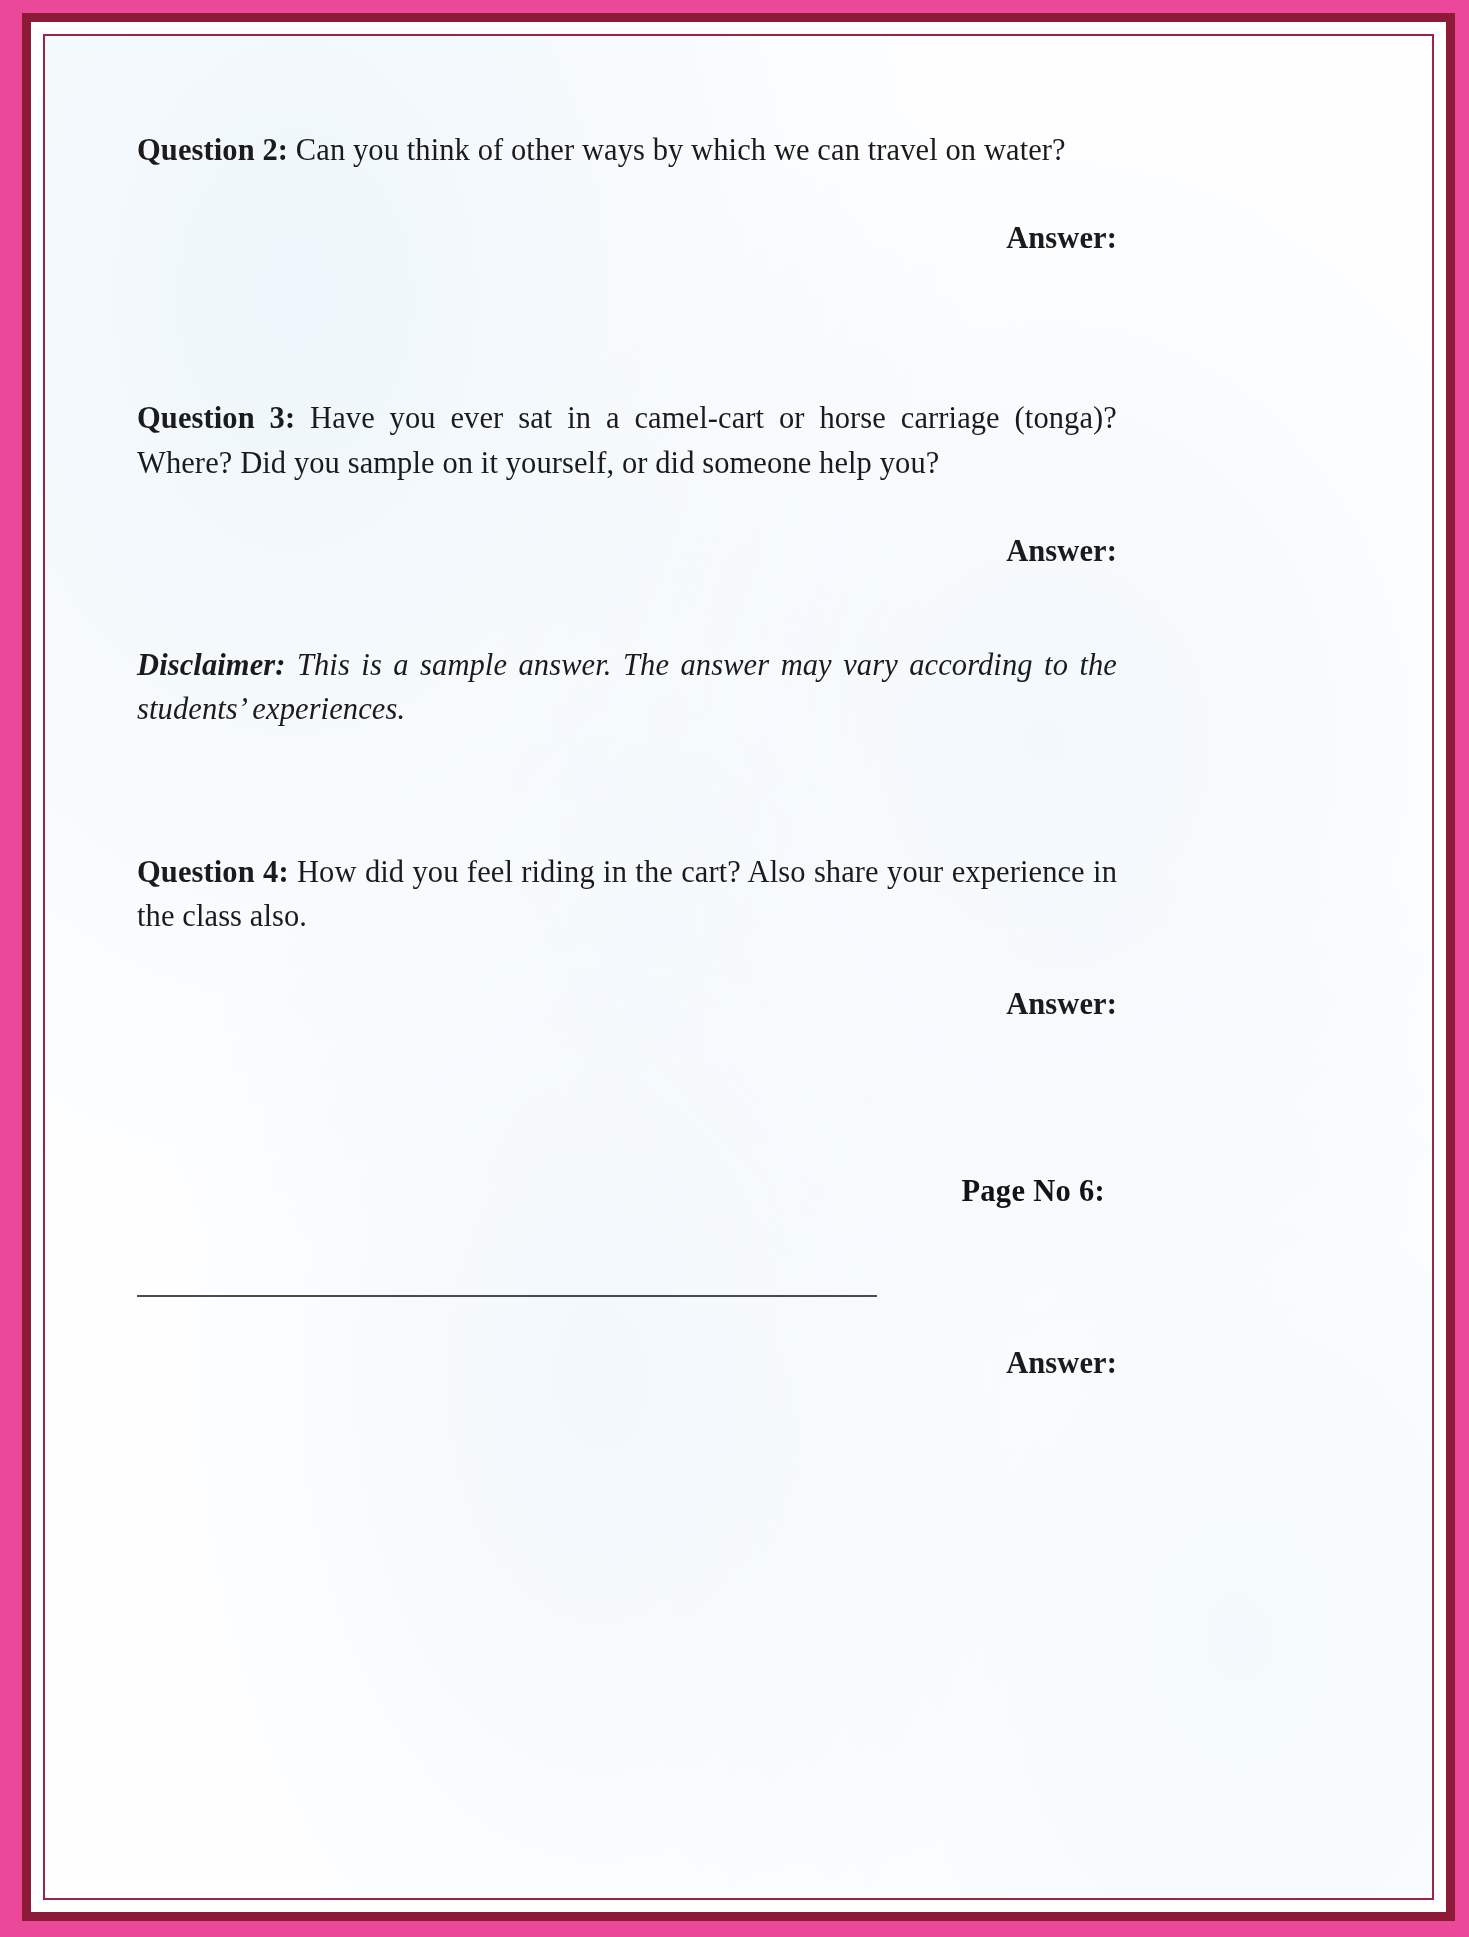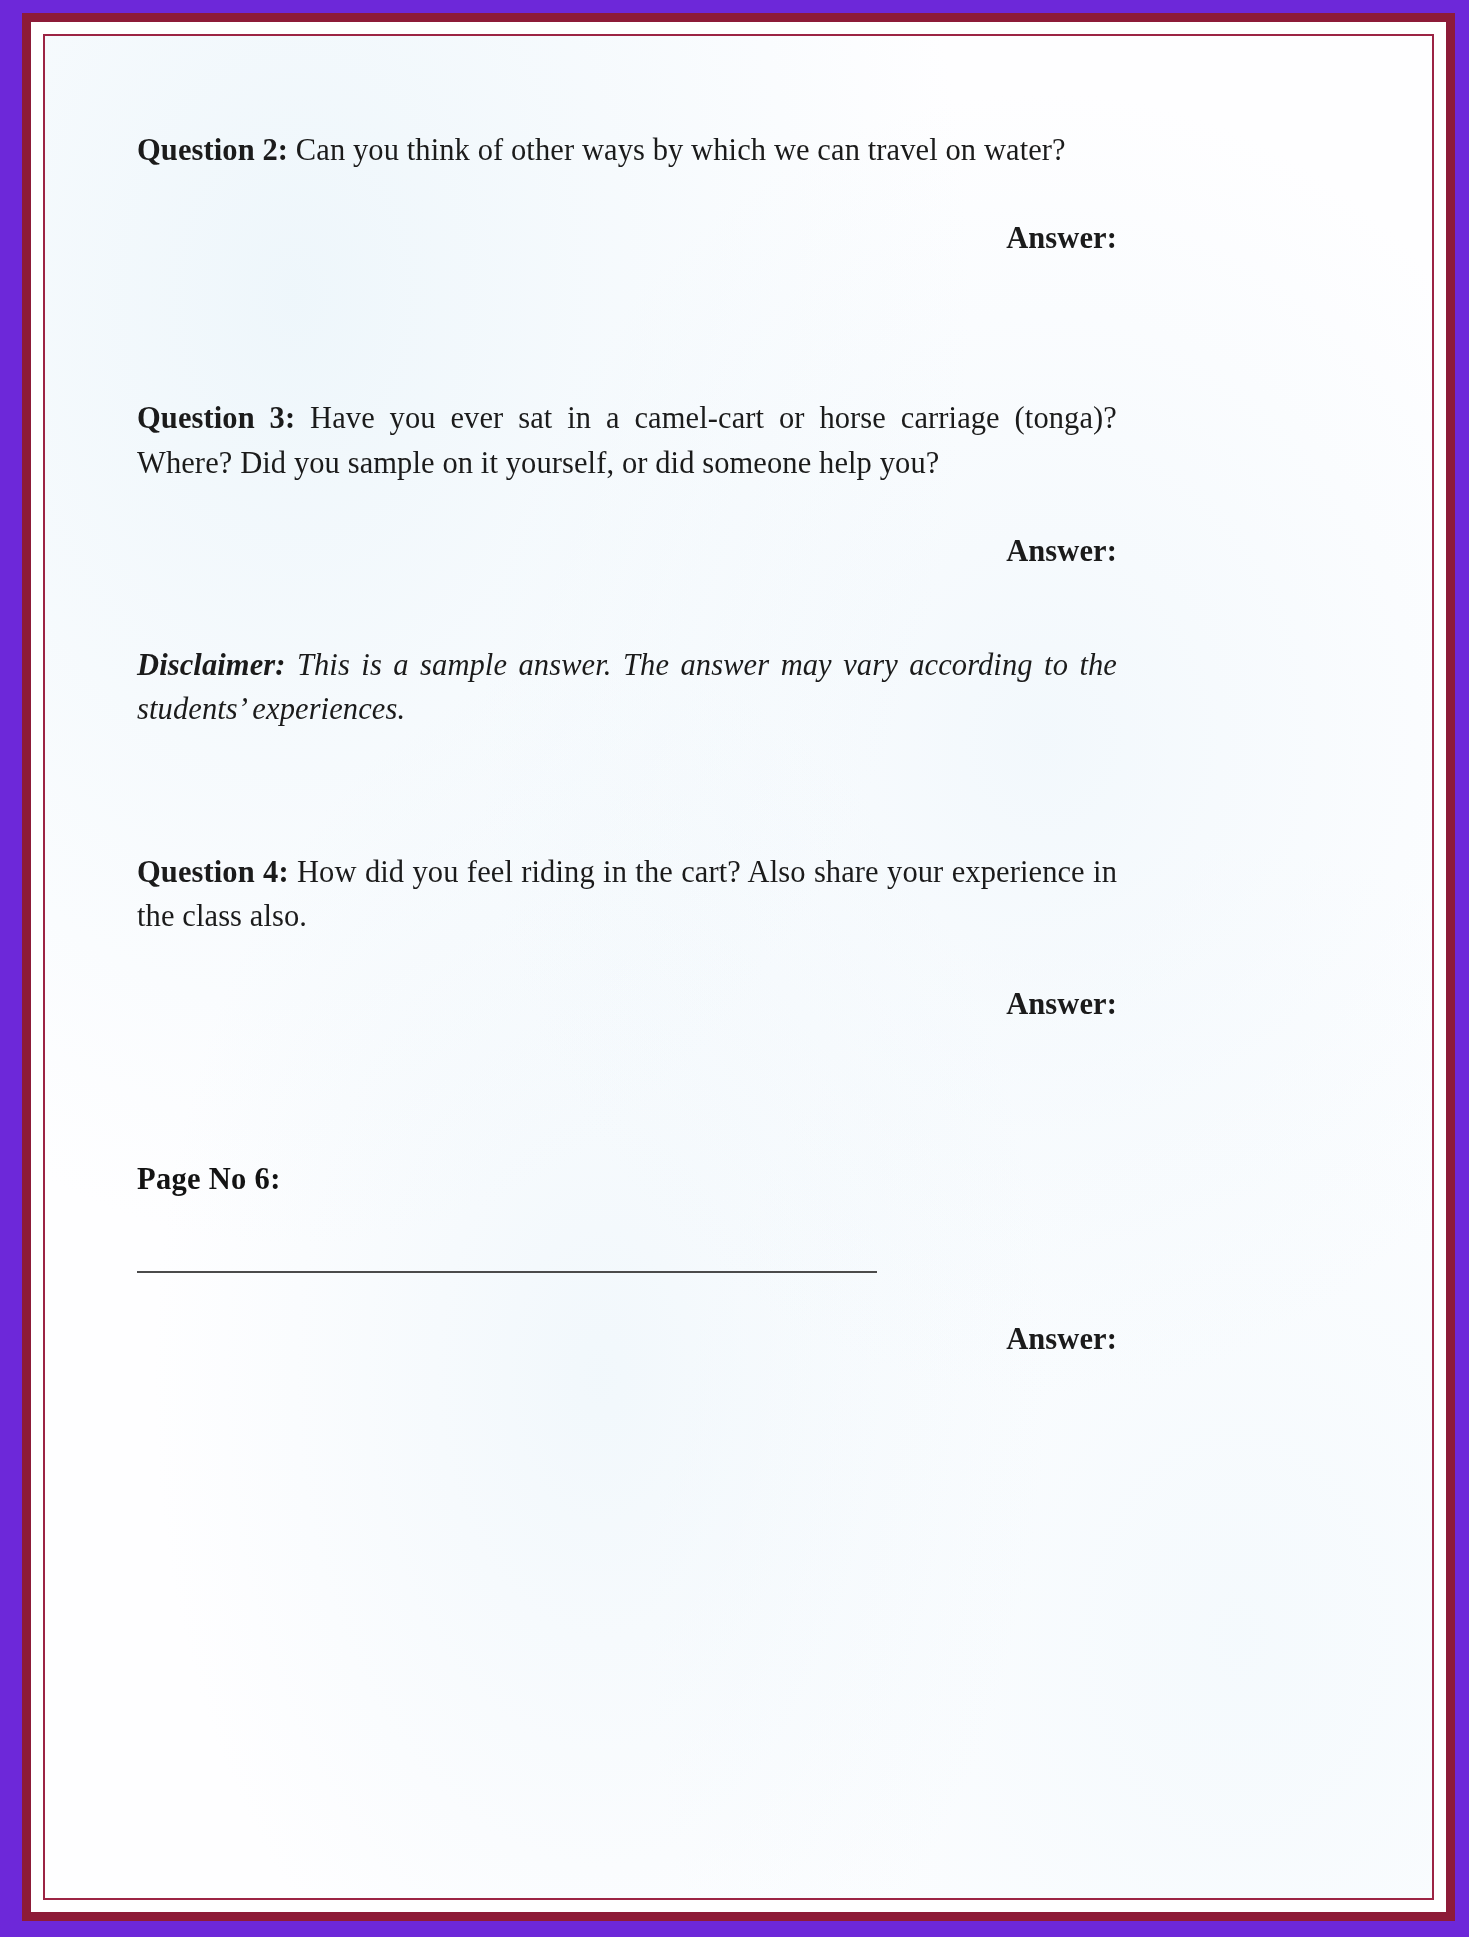--- a/index.html
+++ b/index.html
@@ -13,21 +13,21 @@
     font-family: "Liberation Serif", "DejaVu Serif", serif;
     overflow: hidden;
   }
 
   
   .page-frame {
     position: absolute;
     left: 0; top: 0;
     width: 1469px;
     height: 1937px;
-    background: #6d28d9;
+    background: #ec4899;
     box-sizing: border-box;
   }
 
   
   .border-outer {
     position: absolute;
     left: 22px;
     top: 13px;
     right: 14px;
     bottom: 16px;
@@ -93,24 +93,24 @@
   }
   .italic {
     font-style: italic;
   }
 
   .gap-sm  { height: 26px; }
   .gap-md  { height: 44px; }
   .gap-xl  { height: 92px; }
 
   .page-head {
-    margin: 0;
+    margin: 12px;
     font-size: 30.5px;
     font-weight: bold;
-    text-align: left;
+    text-align: right;
     color: #131313;
     letter-spacing: 0.3px;
   }
 
   hr.rule {
     border: none;
     border-top: 2px solid #4b4b4b;
     margin: 30px 0 0 0;
     width: 740px;
   }

